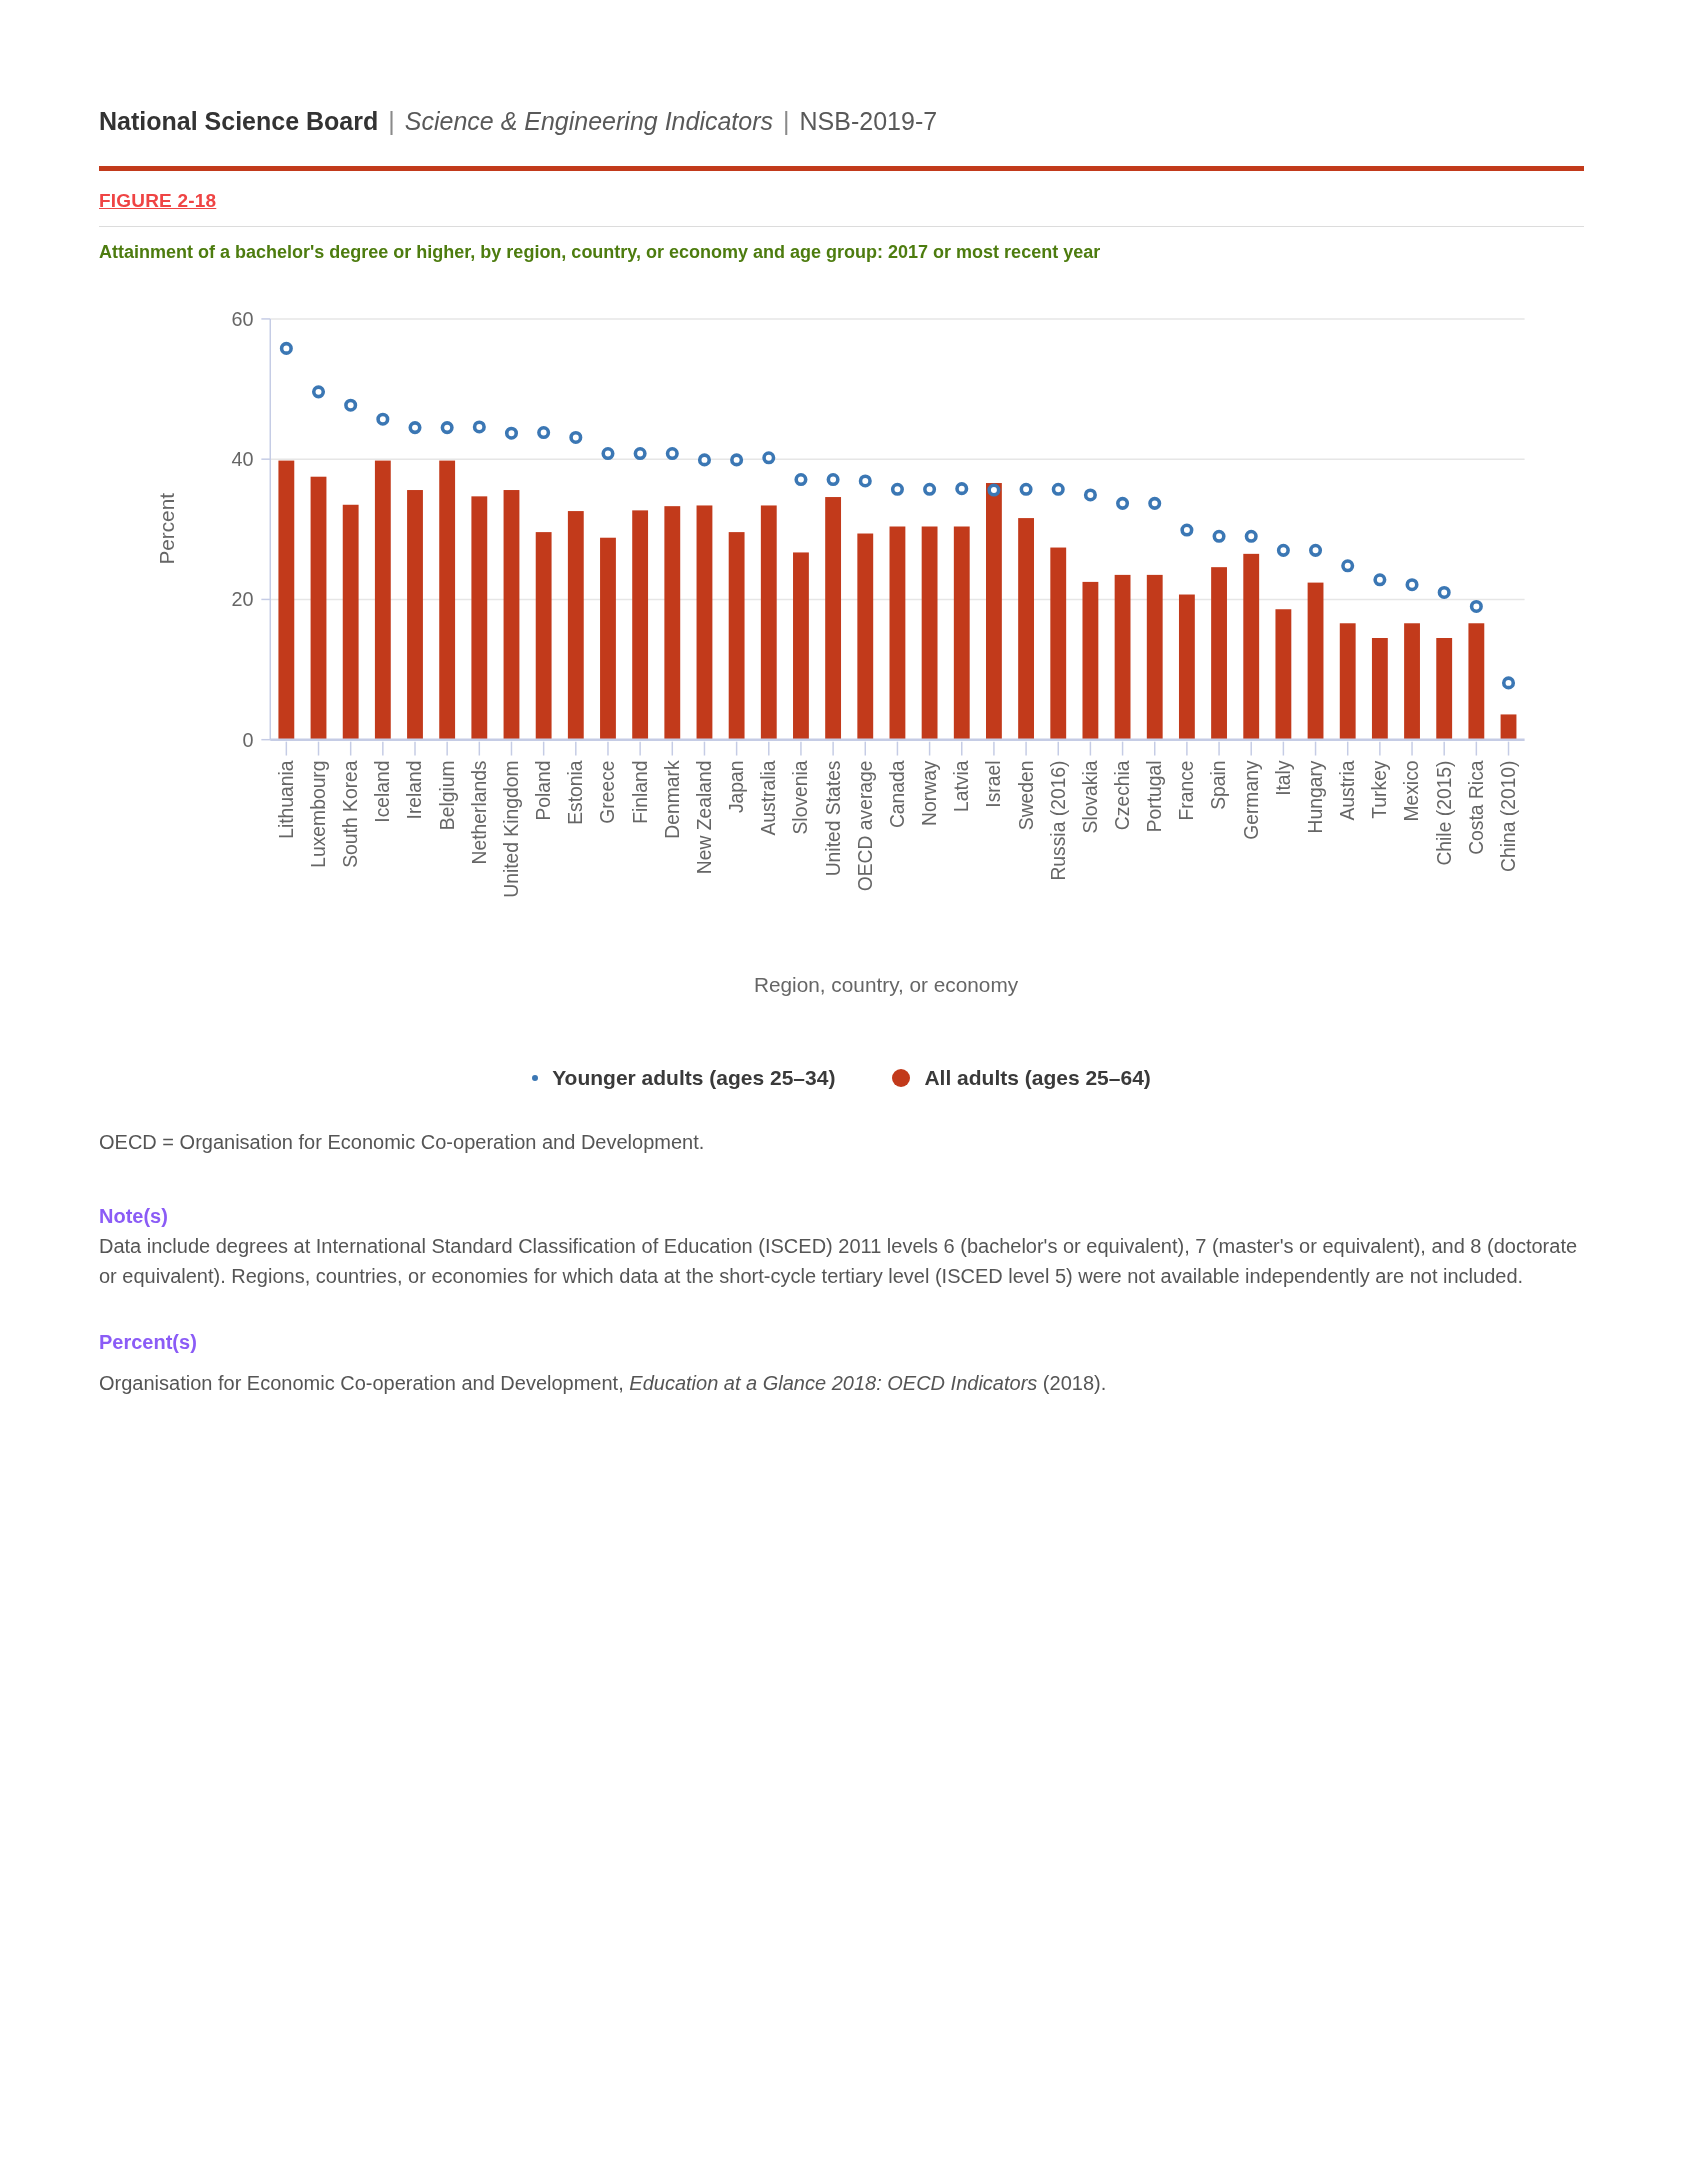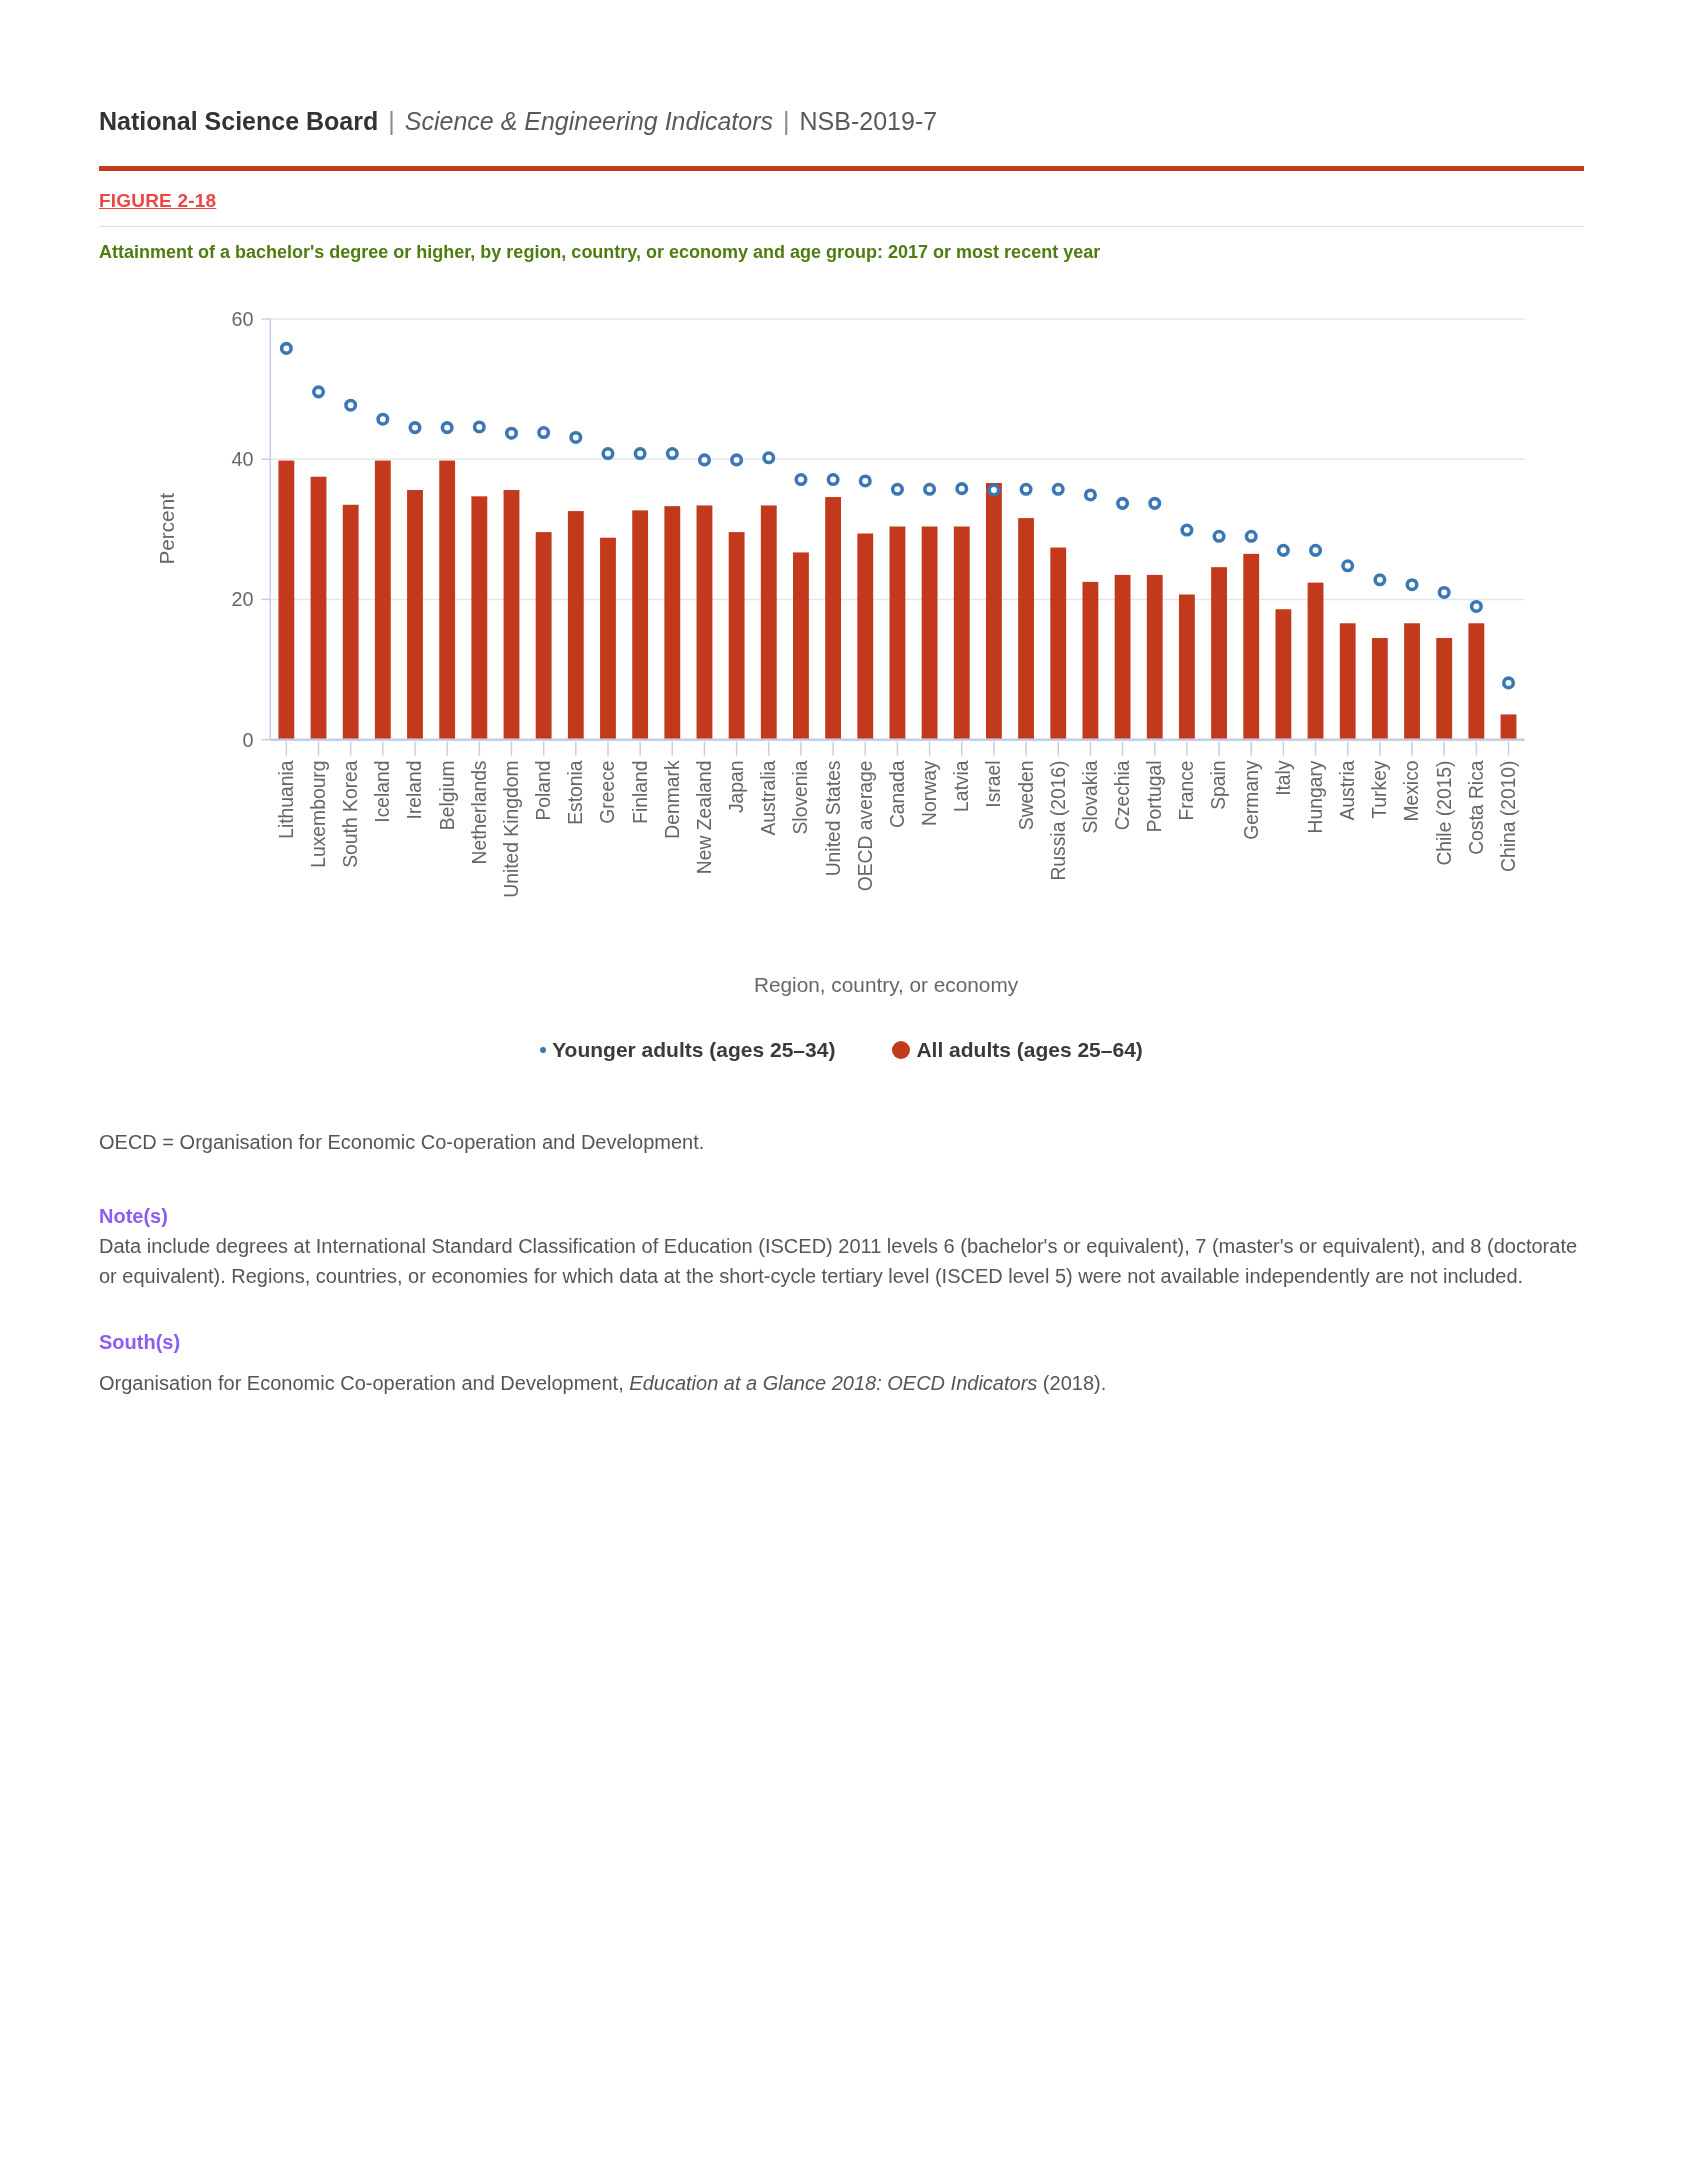--- a/index.html
+++ b/index.html
@@ -18,21 +18,21 @@
   .divider { position:absolute; left:99px; top:226px; width:1485px; height:1px; background:#dcdcdc; }
   .title { position:absolute; left:99px; top:242px; width:1485px; font-size:18px; font-weight:bold; color:#4d7c0f; }
   
   #chart-svg { position:absolute; left:0; top:0; }
   .ytick-label { font-size:20px; fill:#666; }
   .xtick-label { font-size:19.5px; fill:#666; }
   .axis-unit { font-size:21px; fill:#666; }
   .axis-title { font-size:21px; fill:#666; }
   
   .legend { position:absolute; left:0; top:1038px; width:1683px; display:flex; justify-content:center; align-items:center; gap:57px; }
-  .legend-item { display:flex; align-items:center; gap:6px; }
+  .legend-item { display:flex; align-items:center; gap:14px;margin-top:28px; }
   .legend-ring { width:6px; height:6px; border:3.6px solid #3b77b4; border-radius:50%; background:#fff; }
   .legend-dot { width:18px; height:18px; border-radius:50%; background:#c23a1b; }
   .legend-label { font-size:21px; font-weight:bold; color:#3a3a3a; }
   
   .footer { position:absolute; left:99px; top:1127px; width:1485px; font-size:20px; line-height:30px; color:#555; }
   .footer .abbrev { margin:0 0 44px 0; }
   .footer h4 { font-size:20px; font-weight:bold; color:#8b5cf6; margin:0; }
   .footer .notes { margin:0 0 36px 0; }
   .footer .source { margin:11px 0 48px 0; }
   .footer .italic { font-style:italic; }
@@ -235,18 +235,18 @@
     <div class="legend-item">
       <span class="legend-dot"></span>
       <span class="legend-label">All adults (ages 25–64)</span>
     </div>
   </div>
 
   <div class="footer">
     <p class="abbrev">OECD = Organisation for Economic Co-operation and Development.</p>
     <h4>Note(s)</h4>
     <p class="notes">Data include degrees at International Standard Classification of Education (ISCED) 2011 levels 6 (bachelor's or equivalent), 7 (master's or equivalent), and 8 (doctorate or equivalent). Regions, countries, or economies for which data at the short-cycle tertiary level (ISCED level 5) were not available independently are not included.</p>
-    <h4>South(s)</h4>
+    <h4>Percent(s)</h4>
     <p class="source"><span>Organisation for Economic Co-operation and Development, </span><span class="italic">Education at a Glance 2018: OECD Indicators</span><span> (2018).</span></p>
   </div>
 
 </div>
 
 
 </body></html>

